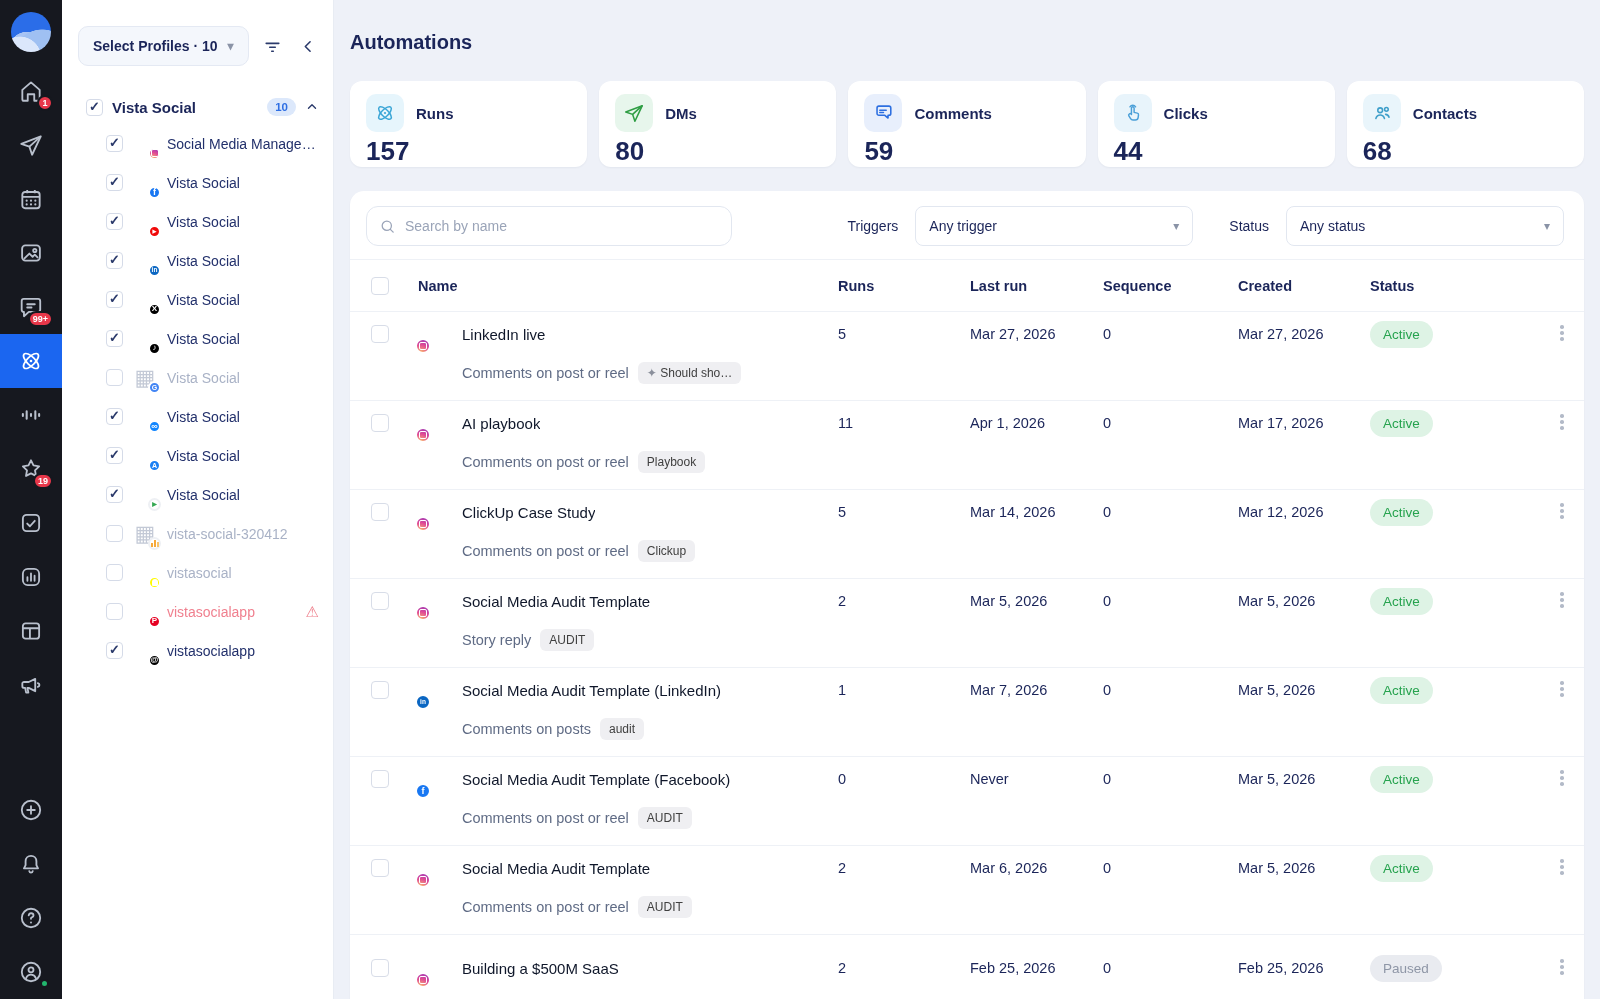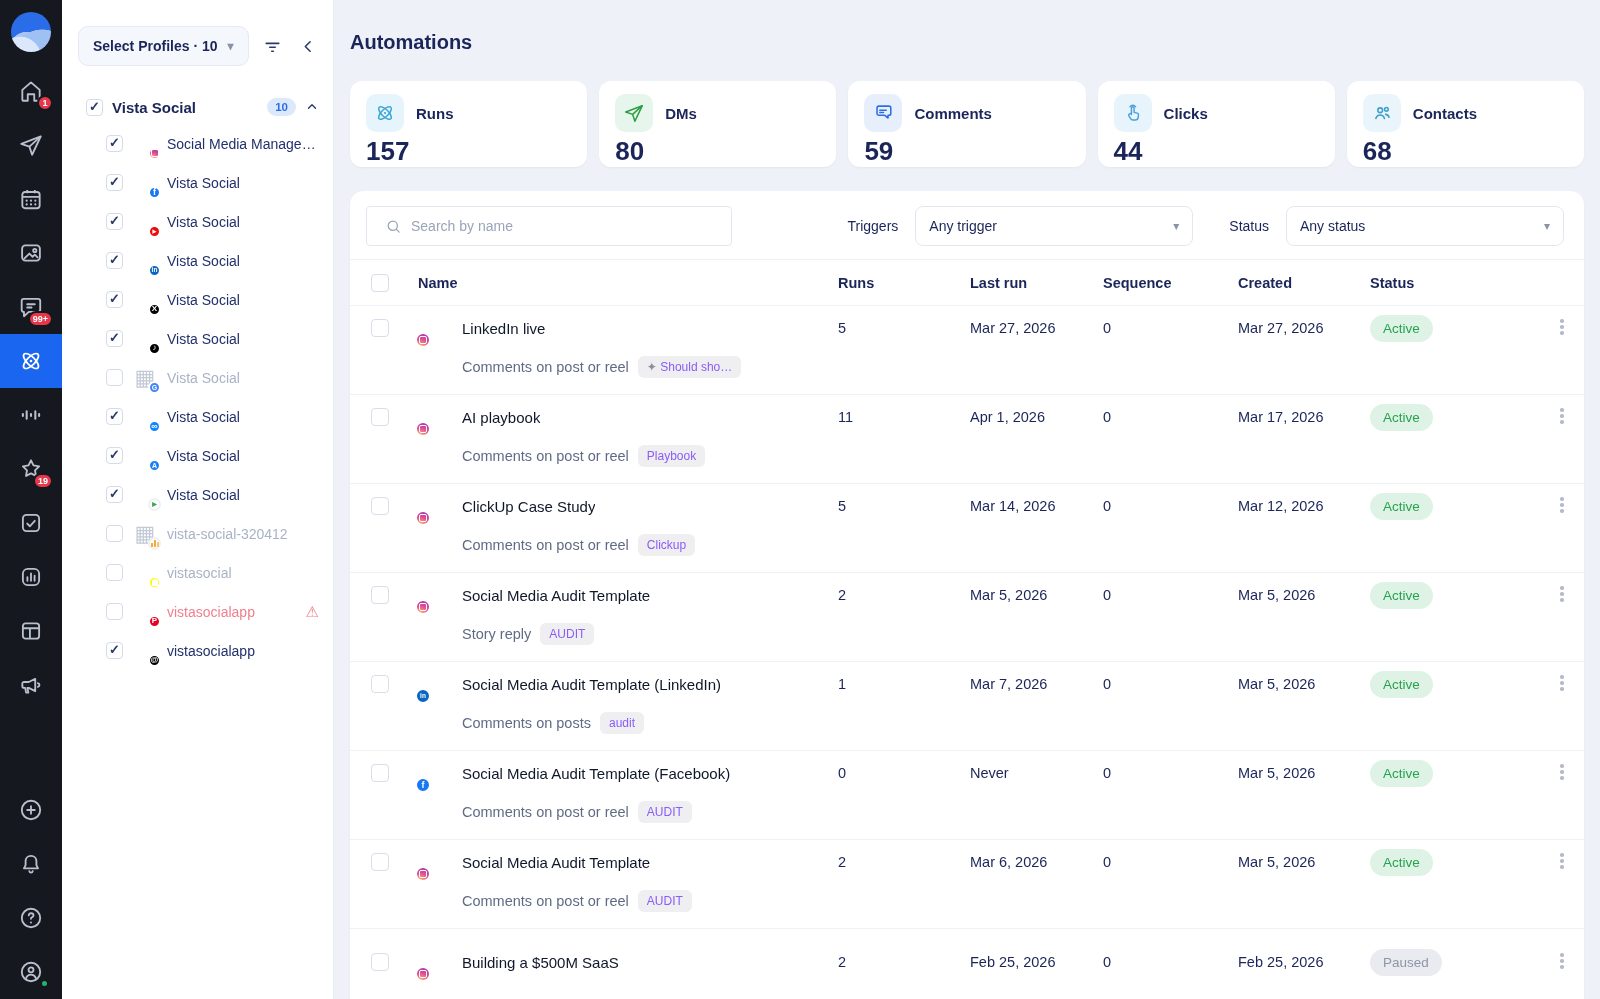--- a/index.html
+++ b/index.html
@@ -99,44 +99,44 @@
   .ic-runs { background:#e6f5fc; color:#39a5d6; }
   .ic-dms { background:#e7f6ec; color:#2f9e44; }
   .ic-comments { background:#e8effc; color:#2d6fe0; }
   .ic-clicks { background:#e8f4fb; color:#4a9fd8; }
   .ic-contacts { background:#e9f5fb; color:#3f9fca; }
   .stat-label { font-size:15px; font-weight:bold; color:#1b2559; }
   .stat-value { font-size:26px; font-weight:bold; color:#1b2559; margin-top:4px; }
 
   .table-card { margin-top:24px; background:#fff; border-radius:14px 14px 0 0; box-shadow:0 1px 2px rgba(20,30,60,.05); flex:1; overflow:hidden; }
   .filter-row { display:flex; align-items:center; padding:15px 20px 13px 16px; }
-  .search-box { width:366px; height:40px; border:1px solid #e2e7f0; border-radius:4px; display:flex; align-items:center; gap:9px; padding:0 18px; color:#9aa4b8; }
+  .search-box { width:366px; height:40px; border:1px solid #e2e7f0; border-radius:12px; display:flex; align-items:center; gap:9px; padding:0 12px; color:#9aa4b8; }
   .search-box svg { width:17px; height:17px; flex:none; }
   .search-box input { border:none; outline:none; flex:1; font-size:14px; font-family:inherit; color:#1b2559; }
   .search-box input::placeholder { color:#9aa4b8; }
   .f-label { font-size:14px; color:#1b2559; margin-left:auto; }
   .f-label + .dropdown { margin-left:17px; }
   .f-label.second { margin-left:36px; }
   .dropdown { width:278px; height:40px; border:1px solid #e2e7f0; border-radius:8px; display:flex; align-items:center;
       justify-content:space-between; padding:0 13px; font-size:14px; color:#1b2559; cursor:pointer; }
 
   .grid { display:grid; grid-template-columns:68px 420px 132px 133px 135px 132px 170px 1fr; align-items:center; }
-  .thead { height:47px; border-top:1px solid #eef1f6; border-bottom:1px solid #eef1f6; font-size:14.5px; font-weight:bold; color:#1b2559; }
+  .thead { height:53px; border-top:1px solid #eef1f6; border-bottom:1px solid #eef1f6; font-size:14.5px; font-weight:bold; color:#1b2559; }
   .th-check { justify-self:start; margin-left:21px; }
   .t-check { width:18px; height:18px; border:1px solid #d8dde8; border-radius:4px; background:#fff; cursor:pointer; }
 
   .t-row { height:89px; border-bottom:1px solid #eef1f6; grid-template-rows:1fr auto; padding-bottom:16px; align-items:end; }
   .t-row > * { align-self:center; }
   .cell-check { margin-left:21px; grid-row:1; }
   .cell-name { grid-row:1; display:flex; align-items:center; gap:10px; min-width:0; }
   .name-link { font-size:15px; color:#0f172a; text-decoration:none; white-space:nowrap; overflow:hidden; text-overflow:ellipsis; cursor:pointer; }
   .cell-sub { grid-column:2; grid-row:2; display:flex; align-items:center; gap:9px; margin-left:44px; margin-top:6px; }
   .trigger-text { font-size:14.5px; color:#5f6b85; }
   .trigger-text:empty { display:none; }
-  .tag { background:#efeff2; color:#8b5cf6; font-size:12px; border-radius:6px; padding:4px 9px; white-space:nowrap; }
+  .tag { background:#efeff2; color:#404040; font-size:12px; border-radius:6px; padding:4px 9px; white-space:nowrap; }
   .tag:empty { display:none; }
   .tag[data-icon="wand"]::before { content:"✦ "; color:#8a8f9b; }
   .t-num, .t-date { font-size:14.5px; color:#1b2559; grid-row:1; }
   .status-pill { grid-row:1; justify-self:start; font-size:13.5px; border-radius:999px; padding:6px 13px; }
   .status-pill[data-kind="active"] { background:#def3e5; color:#27a34f; }
   .status-pill[data-kind="paused"] { background:#e9ebf0; color:#8e96a6; }
   .kebab { grid-row:1; justify-self:center; width:20px; height:20px; position:relative; cursor:pointer; }
   .kebab::before { content:""; position:absolute; left:8px; top:1px; width:3.5px; height:3.5px; border-radius:50%;
       background:#b3bac8; box-shadow:0 6px 0 #b3bac8, 0 12px 0 #b3bac8; }
 </style>

